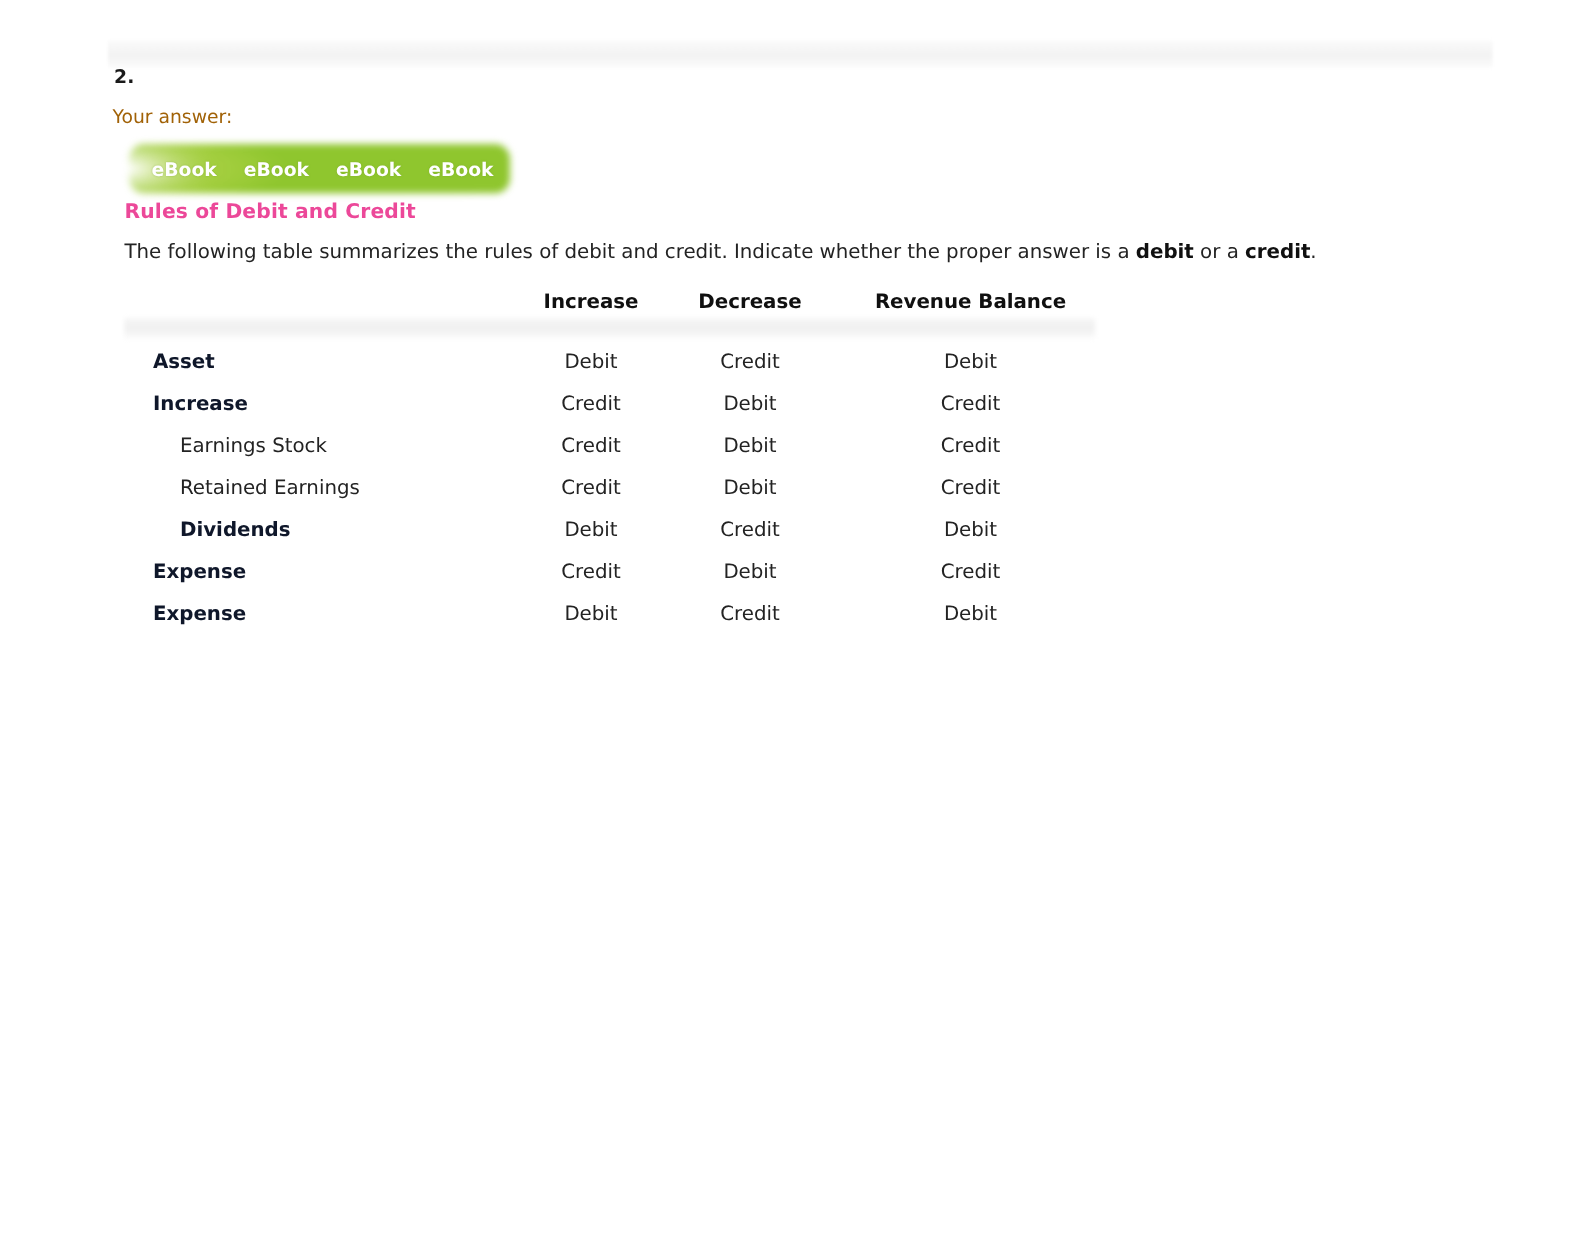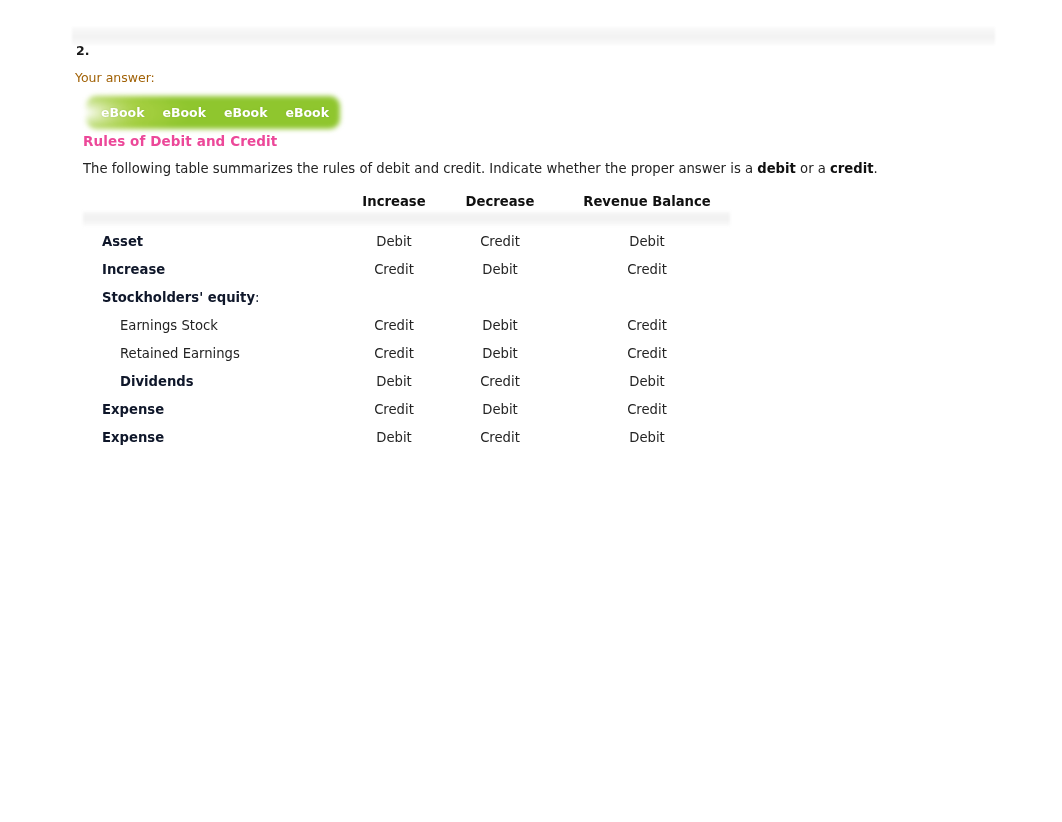--- a/index.html
+++ b/index.html
@@ -202,26 +202,20 @@
       <div class="col col-decrease">Credit</div>
       <div class="col col-normal">Debit</div>
     </div>
     <div class="row">
       <div class="cell-label indent-1 b"><span>Increase</span></div>
       <div class="col col-increase">Credit</div>
       <div class="col col-decrease">Debit</div>
       <div class="col col-normal">Credit</div>
     </div>
     <div class="row">
-      <div class="cell-label indent-1 b"><span>Stockholders' equity</span><span style="font-weight: normal;">:</span></div>
-      <div class="col col-increase"></div>
-      <div class="col col-decrease"></div>
-      <div class="col col-normal"></div>
-    </div>
-    <div class="row">
       <div class="cell-label indent-2"><span>Earnings Stock</span></div>
       <div class="col col-increase">Credit</div>
       <div class="col col-decrease">Debit</div>
       <div class="col col-normal">Credit</div>
     </div>
     <div class="row">
       <div class="cell-label indent-2"><span>Retained Earnings</span></div>
       <div class="col col-increase">Credit</div>
       <div class="col col-decrease">Debit</div>
       <div class="col col-normal">Credit</div>

